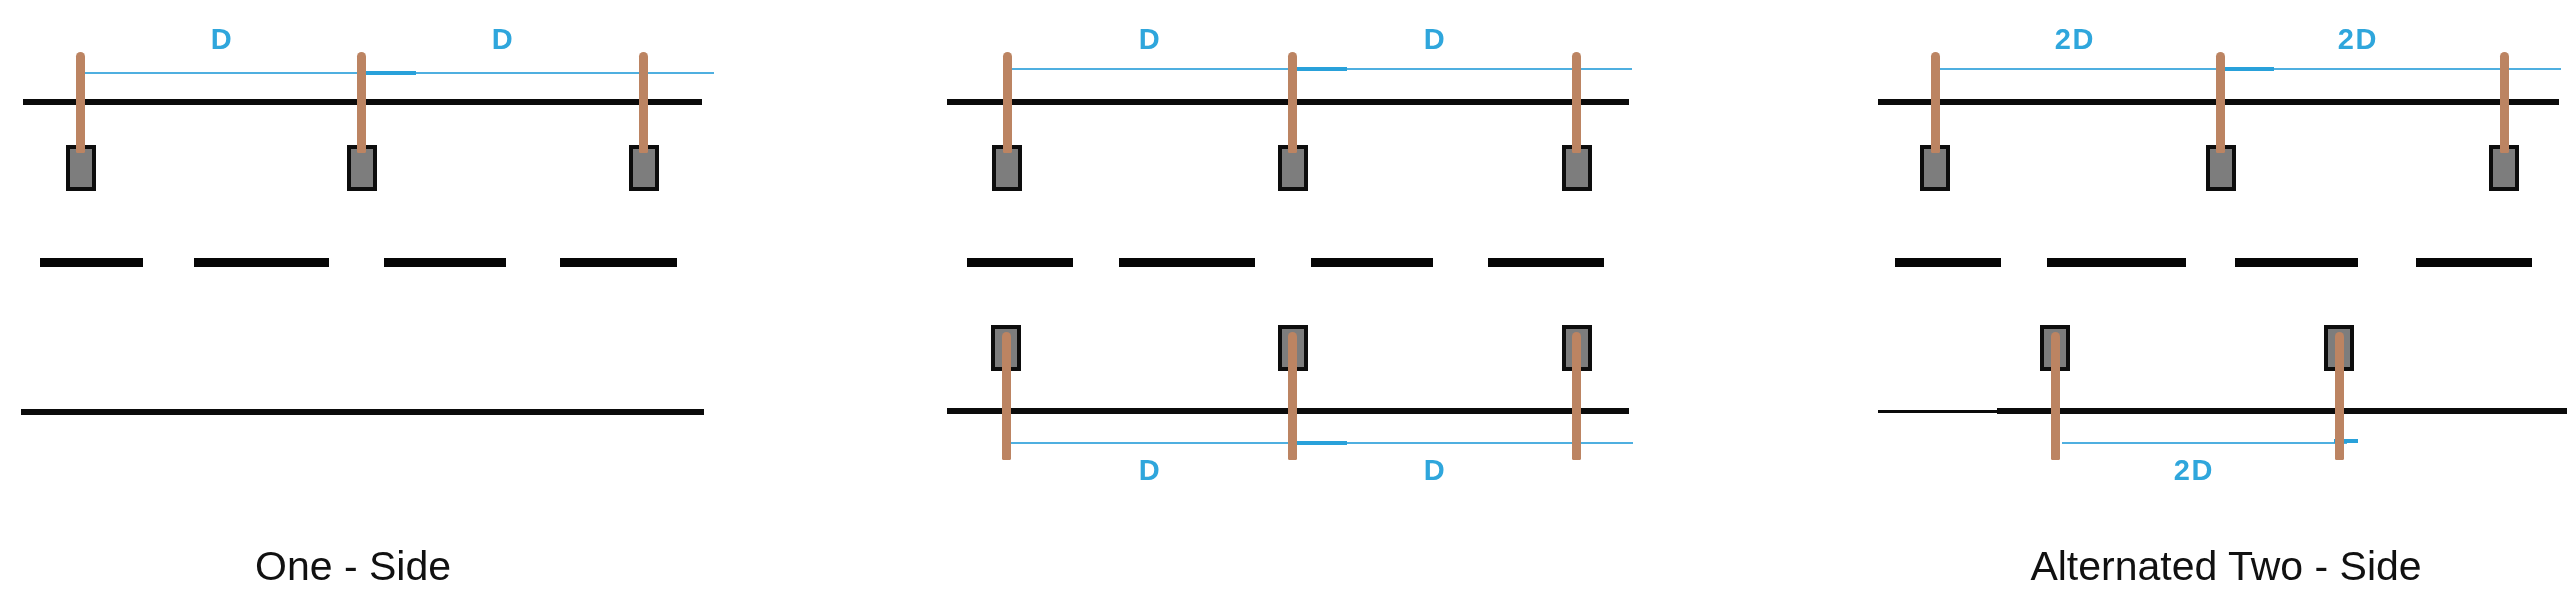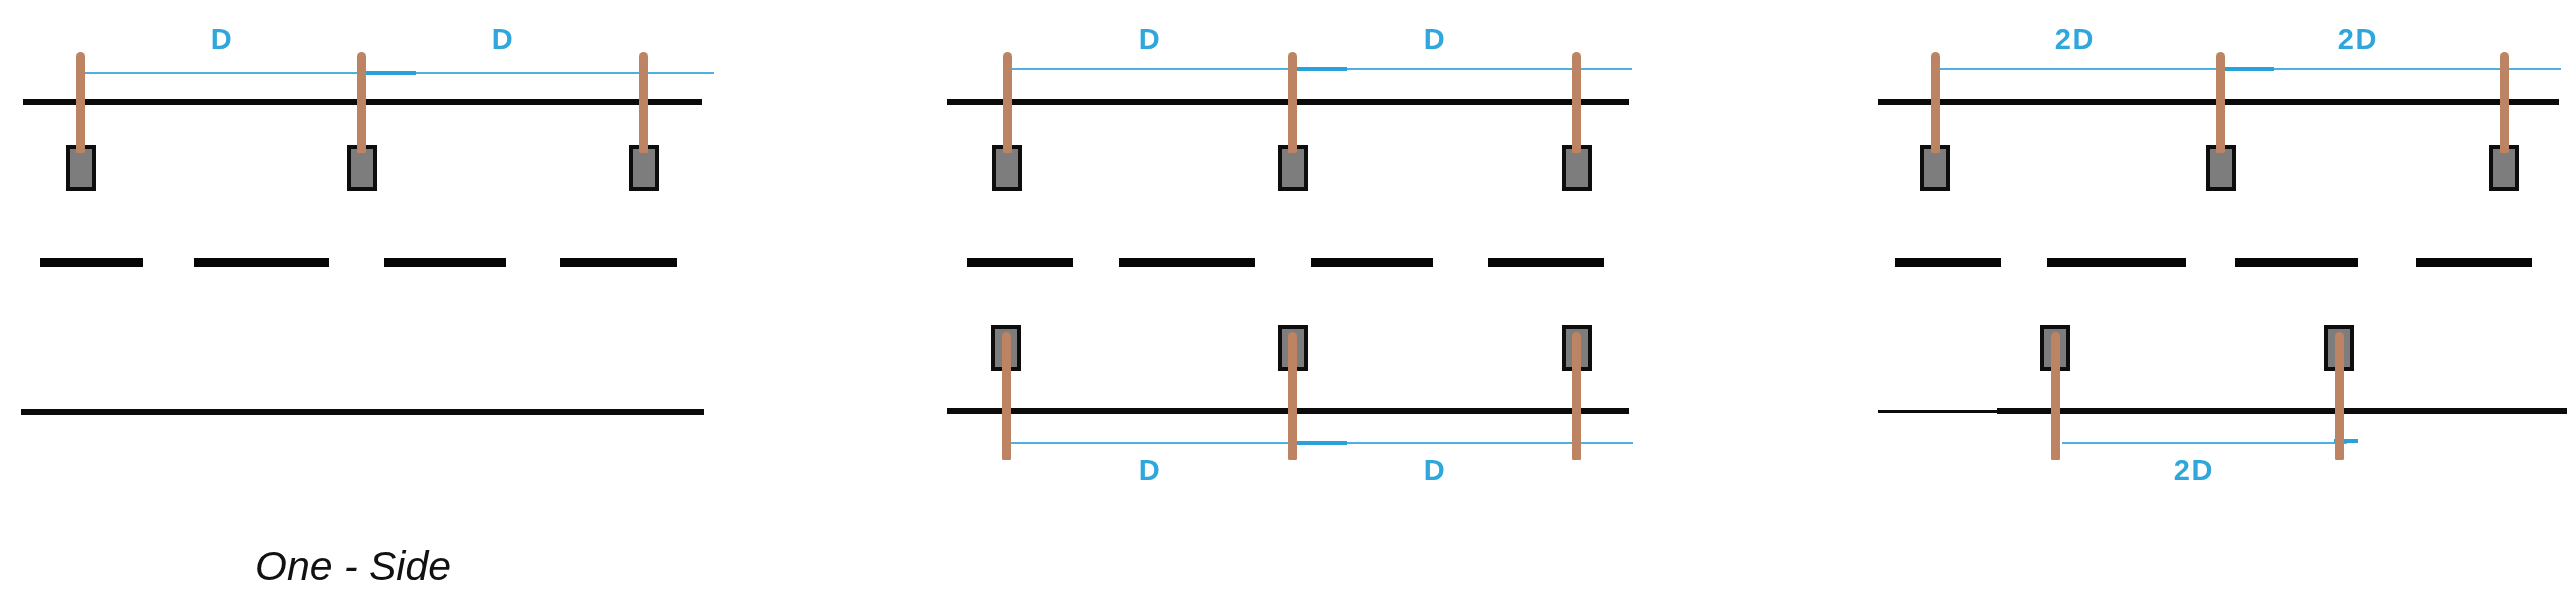--- a/index.html
+++ b/index.html
@@ -23,21 +23,20 @@
     line-height:30px;
     letter-spacing:1.7px;
     white-space:nowrap;
   }
   .caption{
     position:absolute;
     transform:translateX(-50%);
     font-size:41px;
     line-height:46px;
     white-space:nowrap;
-    font-style:italic;
   }
 </style>
 </head>
 <body>
 
 <div class="canvas" id="canvas" style="background: rgb(255, 255, 255);">
     <div class="panel-group">
       <div class="hline" style="left: 40px; top: 258px; width: 103px; height: 8.5px; background: rgb(6, 6, 6); z-index: 1;"></div>
       <div class="hline" style="left: 194px; top: 258px; width: 135px; height: 8.5px; background: rgb(6, 6, 6); z-index: 1;"></div>
       <div class="hline" style="left: 384px; top: 258px; width: 122px; height: 8.5px; background: rgb(6, 6, 6); z-index: 1;"></div>
@@ -102,15 +101,16 @@
       <div class="dim-label" style="left: 2358px; top: 24px; color: rgb(47, 166, 220); z-index: 5;">2D</div>
       <div class="hline" style="left: 1878px; top: 410px; width: 127px; height: 2.5px; background: rgb(11, 11, 11); z-index: 1;"></div>
       <div class="hline" style="left: 1997px; top: 408px; width: 570px; height: 6px; background: rgb(11, 11, 11); z-index: 1;"></div>
       <div class="hline" style="left: 2062px; top: 442px; width: 285px; height: 1.7px; background: rgb(79, 175, 224); z-index: 2;"></div>
       <div class="hline" style="left: 2334px; top: 439px; width: 24px; height: 4.2px; background: rgb(41, 161, 218); z-index: 2;"></div>
       <div class="lamp" style="left: 2040px; top: 325px; width: 30px; height: 46px; border: 4.2px solid rgb(13, 13, 13); background: rgb(125, 125, 125); z-index: 3;"></div>
       <div class="lamp" style="left: 2324px; top: 325px; width: 30px; height: 46px; border: 4.2px solid rgb(13, 13, 13); background: rgb(125, 125, 125); z-index: 3;"></div>
       <div class="pole" style="left: 2051px; top: 332px; width: 9.3px; height: 128px; background: rgb(188, 132, 98); z-index: 4;"></div>
       <div class="pole" style="left: 2335px; top: 332px; width: 9.3px; height: 128px; background: rgb(188, 132, 98); z-index: 4;"></div>
       <div class="dim-label" style="left: 2194px; top: 455px; color: rgb(47, 166, 220); z-index: 5;">2D</div>
+      <div class="caption" style="left: 2226px; top: 543px; color: rgb(17, 17, 17); z-index: 5;">Alternated Two - Side</div>
     </div>
   </div>
 
 
 </body></html>

